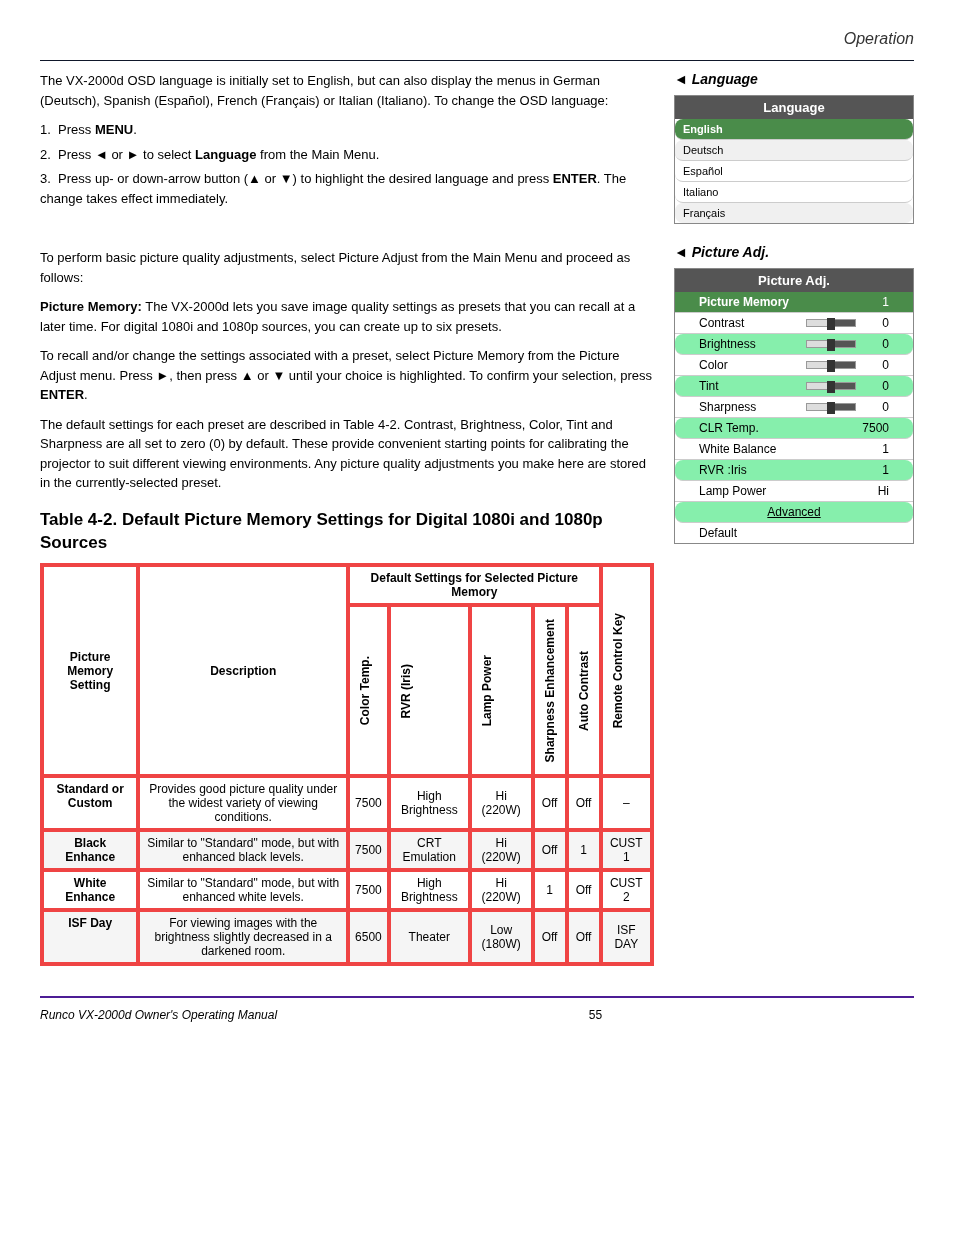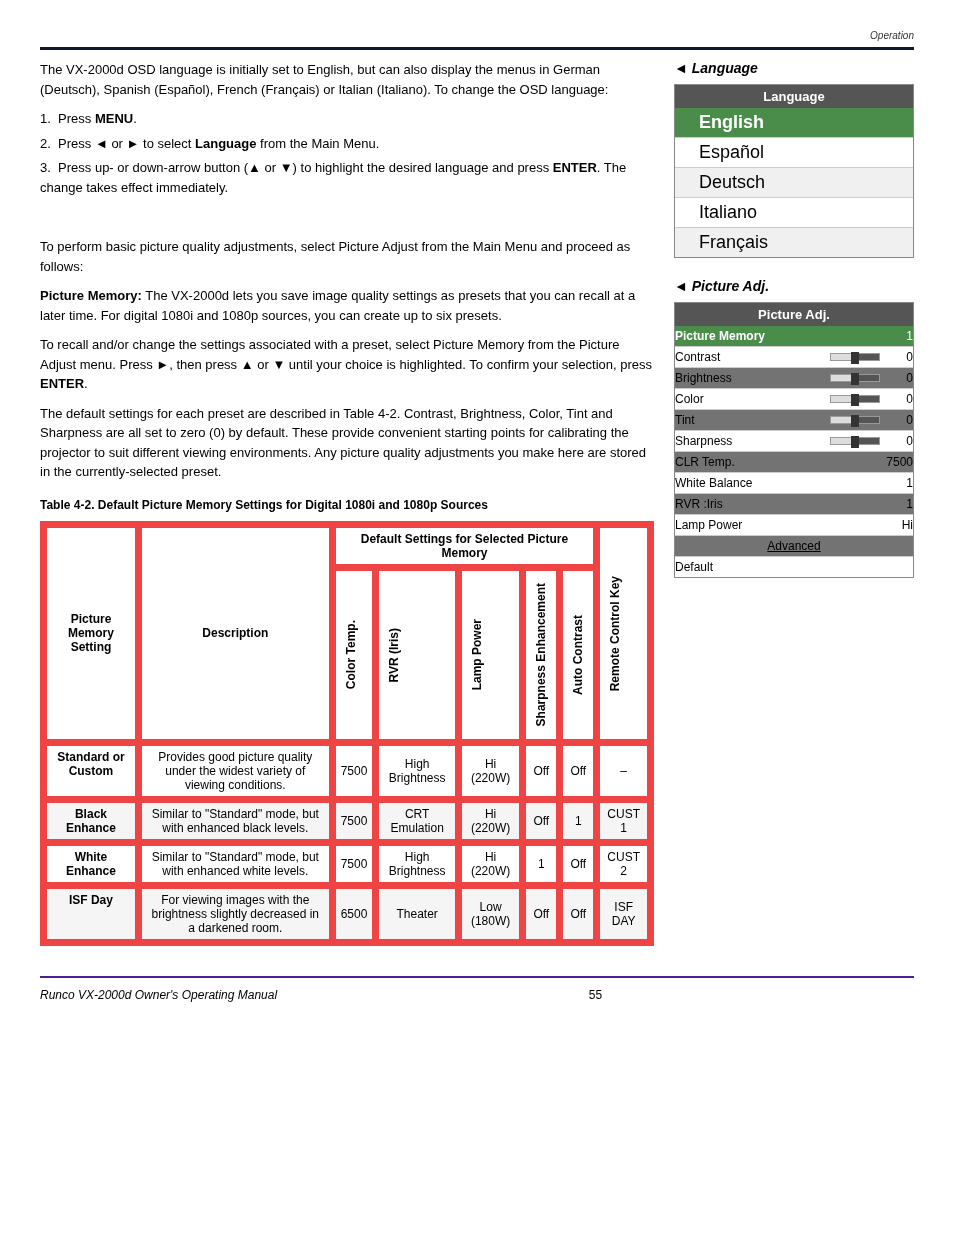--- a/index.html
+++ b/index.html
@@ -12,25 +12,25 @@
       min-height: 1235px;
       position: relative;
     }
     .page {
       padding: 30px 40px 40px 40px;
       position: relative;
     }
     .header-line {
       text-align: right;
       font-style: italic;
-      font-size: 10px;
+      font-size: 16px;
       color: #333;
       margin-bottom: 8px;
-      padding-bottom: 6px;
-      border-bottom: 3px solid #0f172a;
+      padding-bottom: 12px;
+      border-bottom: 1px solid #0f172a;
     }
     .content-area {
       display: flex;
       gap: 20px;
       margin-top: 10px;
     }
     .left-col {
       flex: 1;
       min-width: 0;
     }
@@ -54,32 +54,32 @@
       line-height: 1.5;
       font-size: 13px;
     }
     .divider-space {
       height: 30px;
     }
 
     
     .table-heading {
       font-weight: bold;
-      font-size: 12px;
+      font-size: 17px;
       margin: 15px 0 8px 0;
       line-height: 1.4;
     }
     .data-table {
       width: 100%;
       border-collapse: collapse;
       font-size: 12px;
       margin-top: 5px;
     }
     .data-table th, .data-table td {
-      border: 7px solid #ef4444;
+      border: 4px solid #ef4444;
       padding: 4px 5px;
       vertical-align: middle;
     }
     .data-table thead th {
       background: #fff;
       text-align: center;
     }
     .data-table .col-header-main {
       text-align: center;
       font-weight: bold;
@@ -146,33 +146,34 @@
       color: #fff;
       text-align: center;
       font-weight: bold;
       padding: 4px 6px;
       font-size: 13px;
     }
     .menu-row {
       display: flex;
       justify-content: space-between;
       align-items: center;
-      padding: 3px 0;
+      padding: 3px 24px;
       border-bottom: 1px solid #ccc;
       font-size: 12px;
     }
     .menu-row:last-child {
       border-bottom: none;
     }
     .menu-row.highlighted {
       background: #4a8c4a;
       color: #fff;
     }
     .menu-row.alt-bg {
-      background: #737373;
+      background: #86efac;
+      border-radius: 8px;
     }
     .menu-row.white-bg {
       background: #fff;
     }
     .menu-row.underline-text {
       text-decoration: underline;
       justify-content: center;
     }
     .slider-container {
       display: flex;
@@ -208,23 +209,24 @@
       font-size: 12px;
       min-width: 30px;
       text-align: right;
     }
     .menu-label {
       font-size: 12px;
     }
 
     
     .lang-row {
-      padding: 4px 24px;
+      padding: 4px 8px;
       border-bottom: 1px solid #ccc;
-      font-size: 18px;
+      font-size: 11px;
+      border-radius: 8px;
     }
     .lang-row:last-child { border-bottom: none; }
     .lang-row.selected { background: #4a8c4a; color: #fff; font-weight: bold; }
     .lang-row.light { background: #f0f0f0; }
     .lang-row.white { background: #fff; }
   </style>
 </head>
 <body>
 
 <div class="page">
@@ -354,22 +356,22 @@
     </div>
 
     <div class="right-col">
 
       <div class="menu-section">
         <div class="menu-section-label">Language</div>
         <div class="menu-box">
           <div class="menu-title-row">Language</div>
           <div id="language-menu-items">
               <div class="lang-row selected">English</div>
+              <div class="lang-row light">Deutsch</div>
               <div class="lang-row white">Español</div>
-              <div class="lang-row light">Deutsch</div>
               <div class="lang-row white">Italiano</div>
               <div class="lang-row light">Français</div>
             </div>
         </div>
       </div>
 
       <div class="menu-section">
         <div class="menu-section-label">Picture Adj.</div>
         <div class="menu-box">
           <div class="menu-title-row">Picture Adj.</div>

